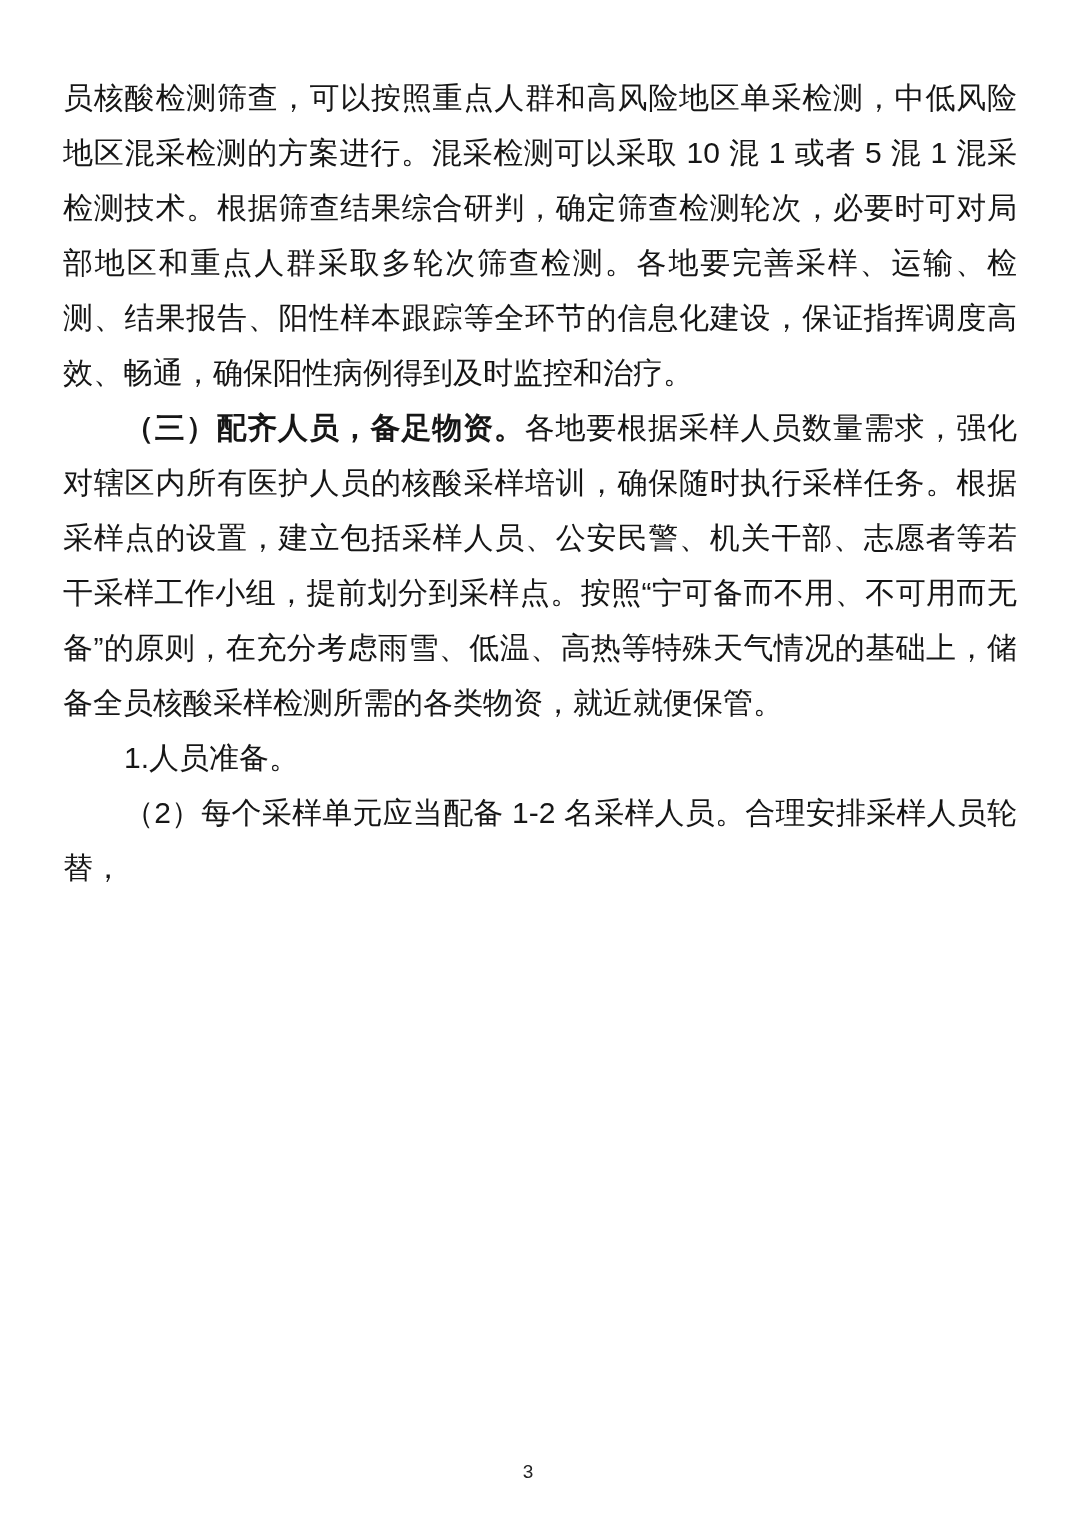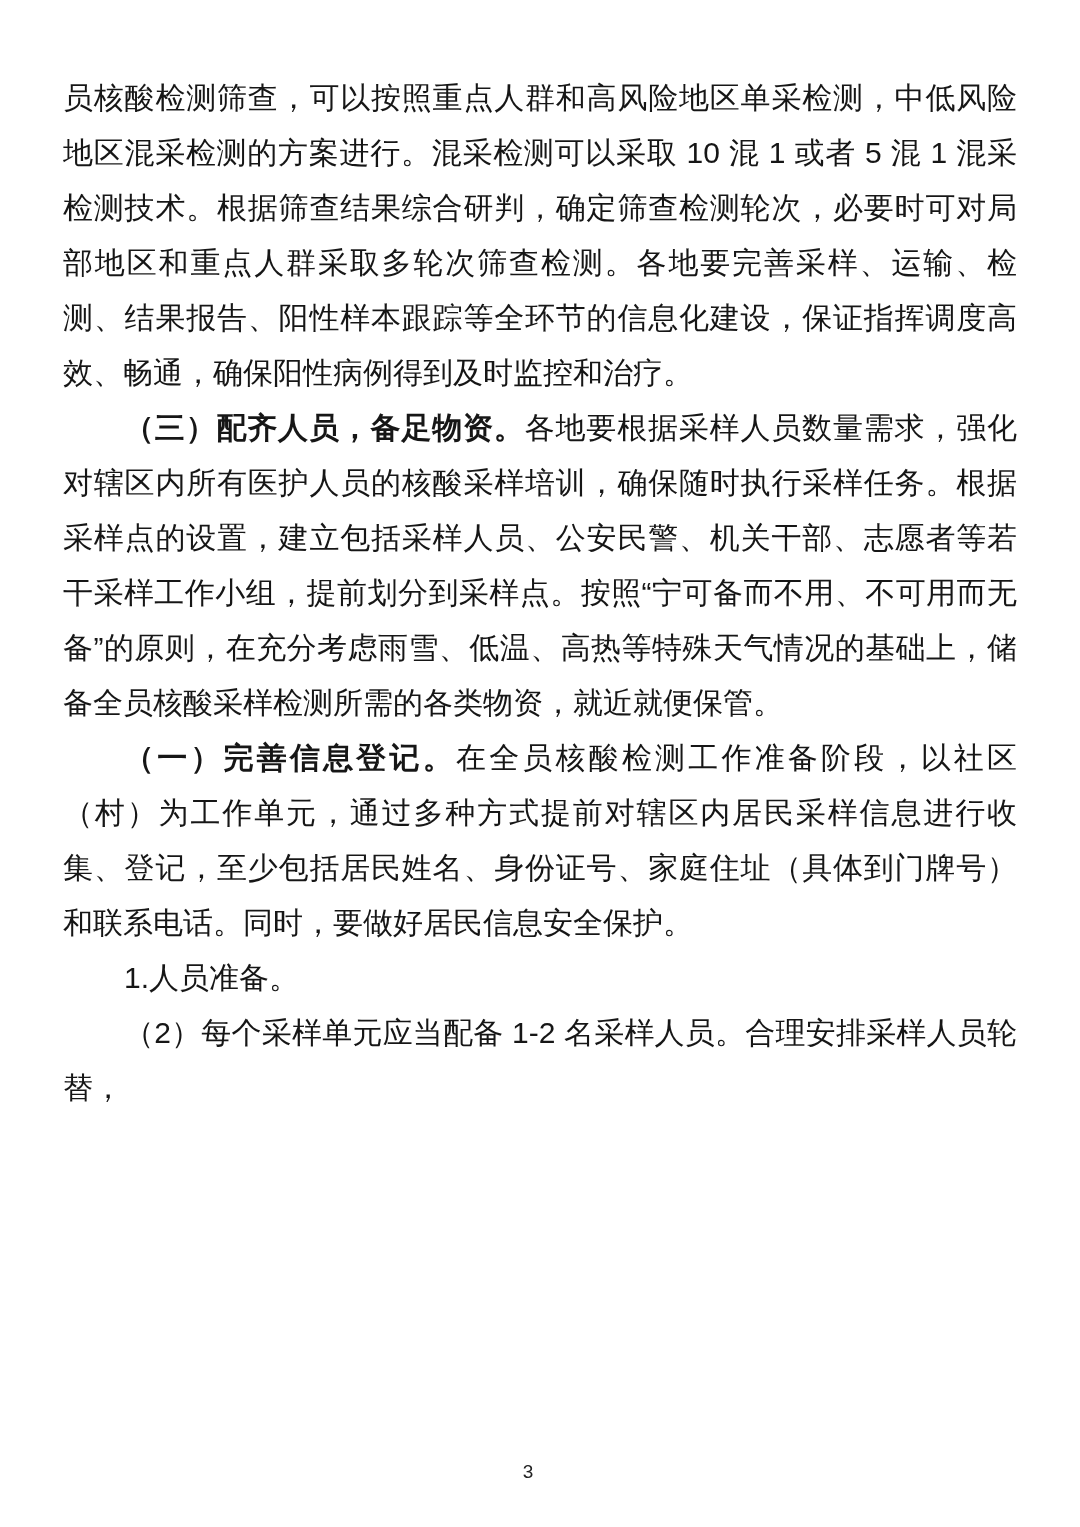--- a/index.html
+++ b/index.html
@@ -61,21 +61,20 @@
 <body>
 
 <div class="page">
   <div class="content">
 
     <p class="para"><span class="lead"></span><span>员核酸检测筛查，可以按照重点人群和高风险地区单采检测，中低风险地区混采检测的方案进行。混采检测可以采取 10 混 1 或者 5 混 1 混采检测技术。根据筛查结果综合研判，确定筛查检测轮次，必要时可对局部地区和重点人群采取多轮次筛查检测。各地要完善采样、运输、检测、结果报告、阳性样本跟踪等全环节的信息化建设，保证指挥调度高效、畅通，确保阳性病例得到及时监控和治疗。</span></p>
 
     <p class="para indent"><span class="lead">（三）配齐人员，备足物资。</span><span>各地要根据采样人员数量需求，强化对辖区内所有医护人员的核酸采样培训，确保随时执行采样任务。根据采样点的设置，建立包括采样人员、公安民警、机关干部、志愿者等若干采样工作小组，提前划分到采样点。按照“宁可备而不用、不可用而无备”的原则，在充分考虑雨雪、低温、高热等特殊天气情况的基础上，储备全员核酸采样检测所需的各类物资，就近就便保管。</span></p>
 
 
-    <p class="para indent"><span class="lead">（一）完善信息登记。</span><span>在全员核酸检测工作准备阶段，以社区（村）为工作单元，通过多种方式提前对辖区内居民采样信息进行收集、登记，至少包括居民姓名、身份证号、家庭住址（具体到门牌号）和联系电话。同时，要做好居民信息安全保护。</span></p>
 
 
     <p class="para indent"><span class="lead"></span><span>1.人员准备。</span></p>
 
 
     <p class="para indent"><span class="lead"></span><span>（2）每个采样单元应当配备 1-2 名采样人员。合理安排采样人员轮替，</span></p>
 
   </div>
 
   <div class="page-number">3</div>

